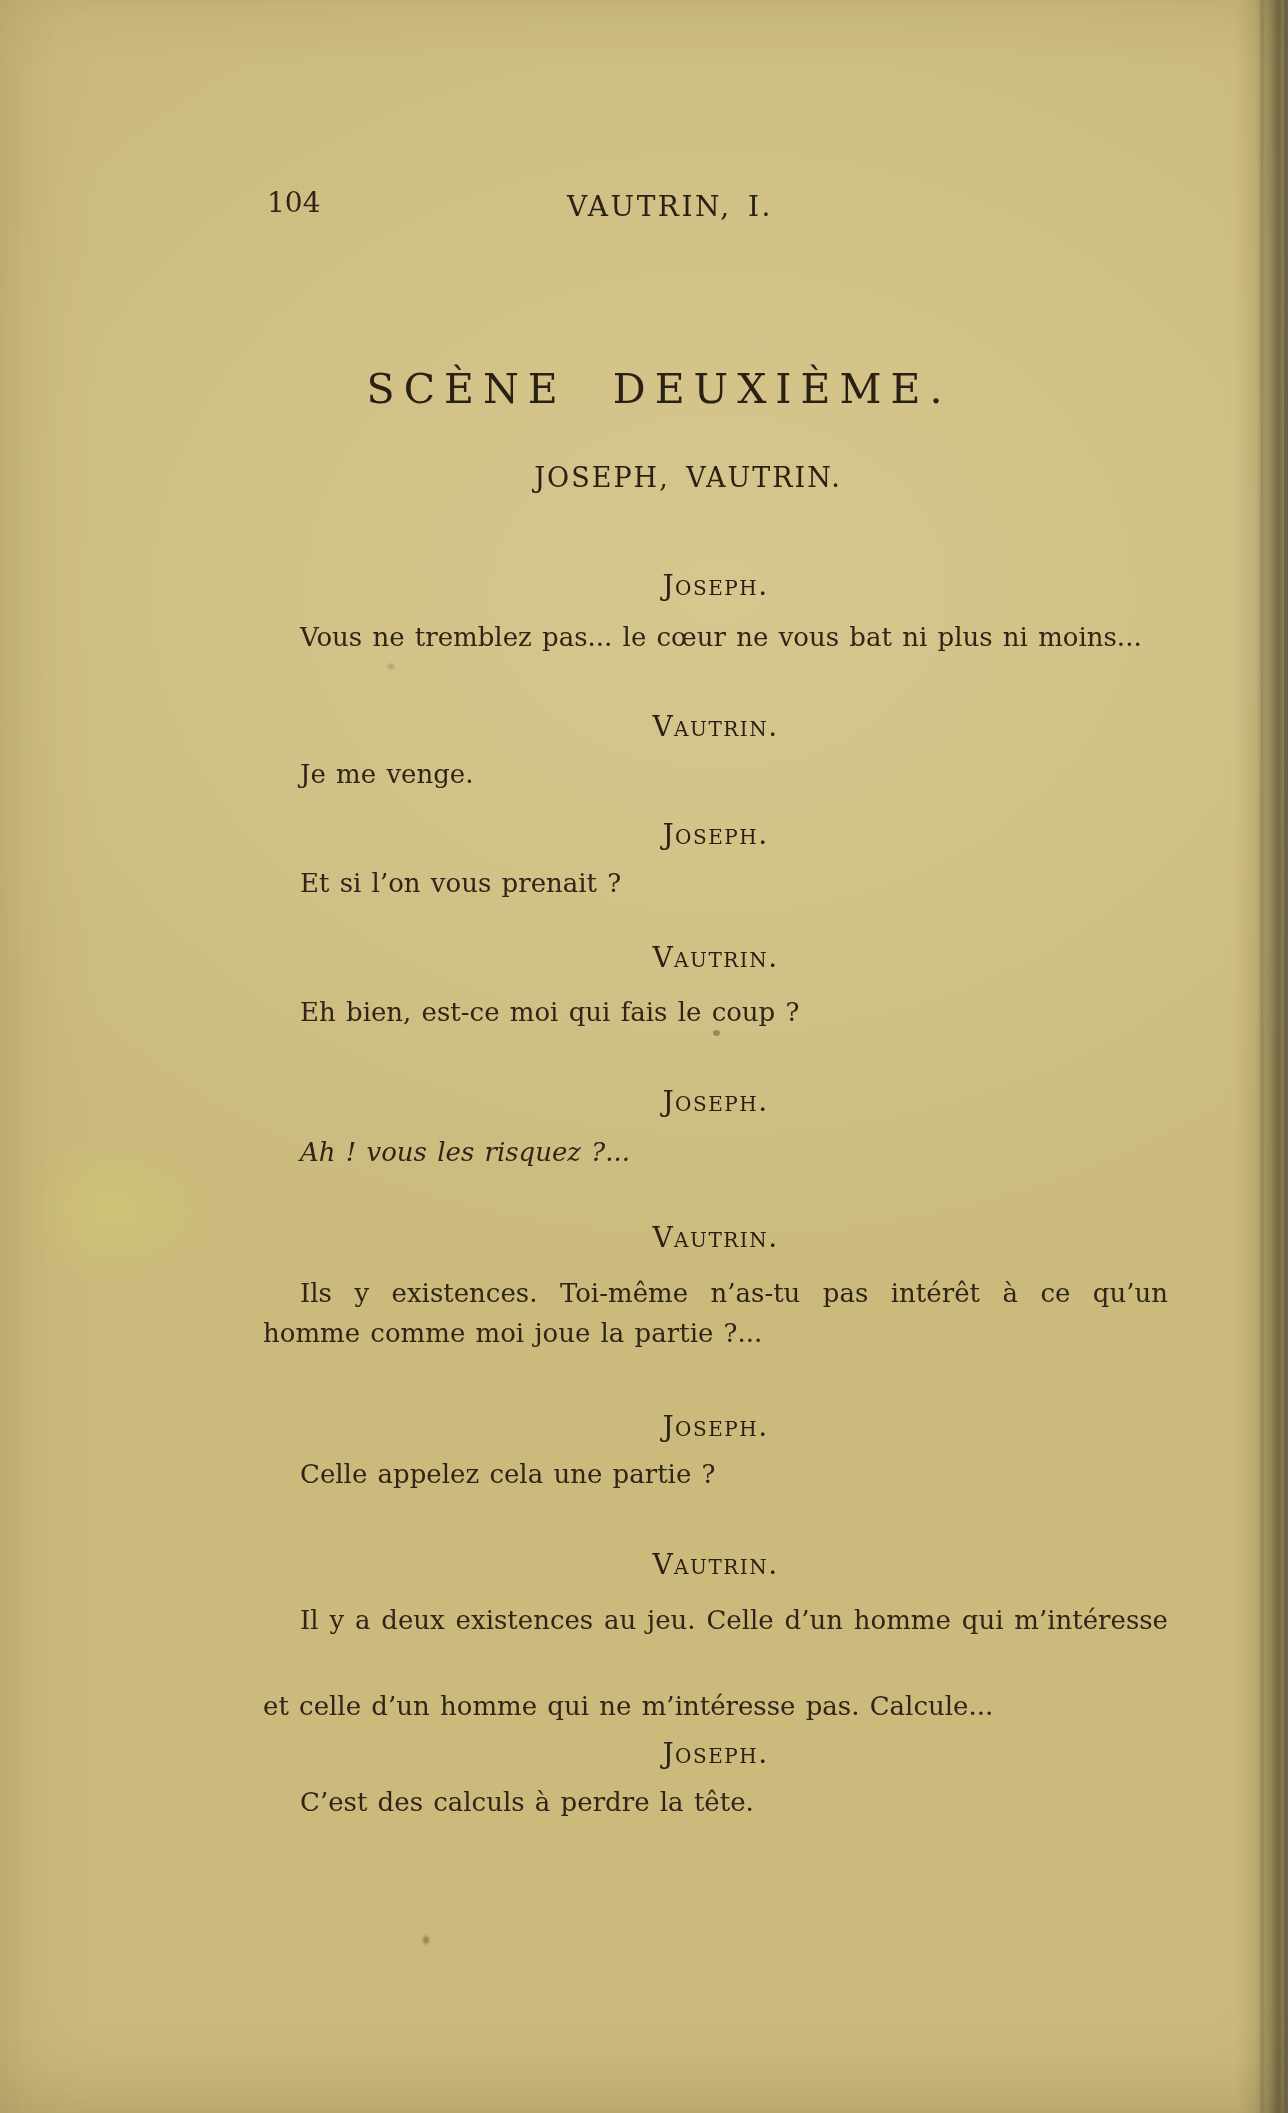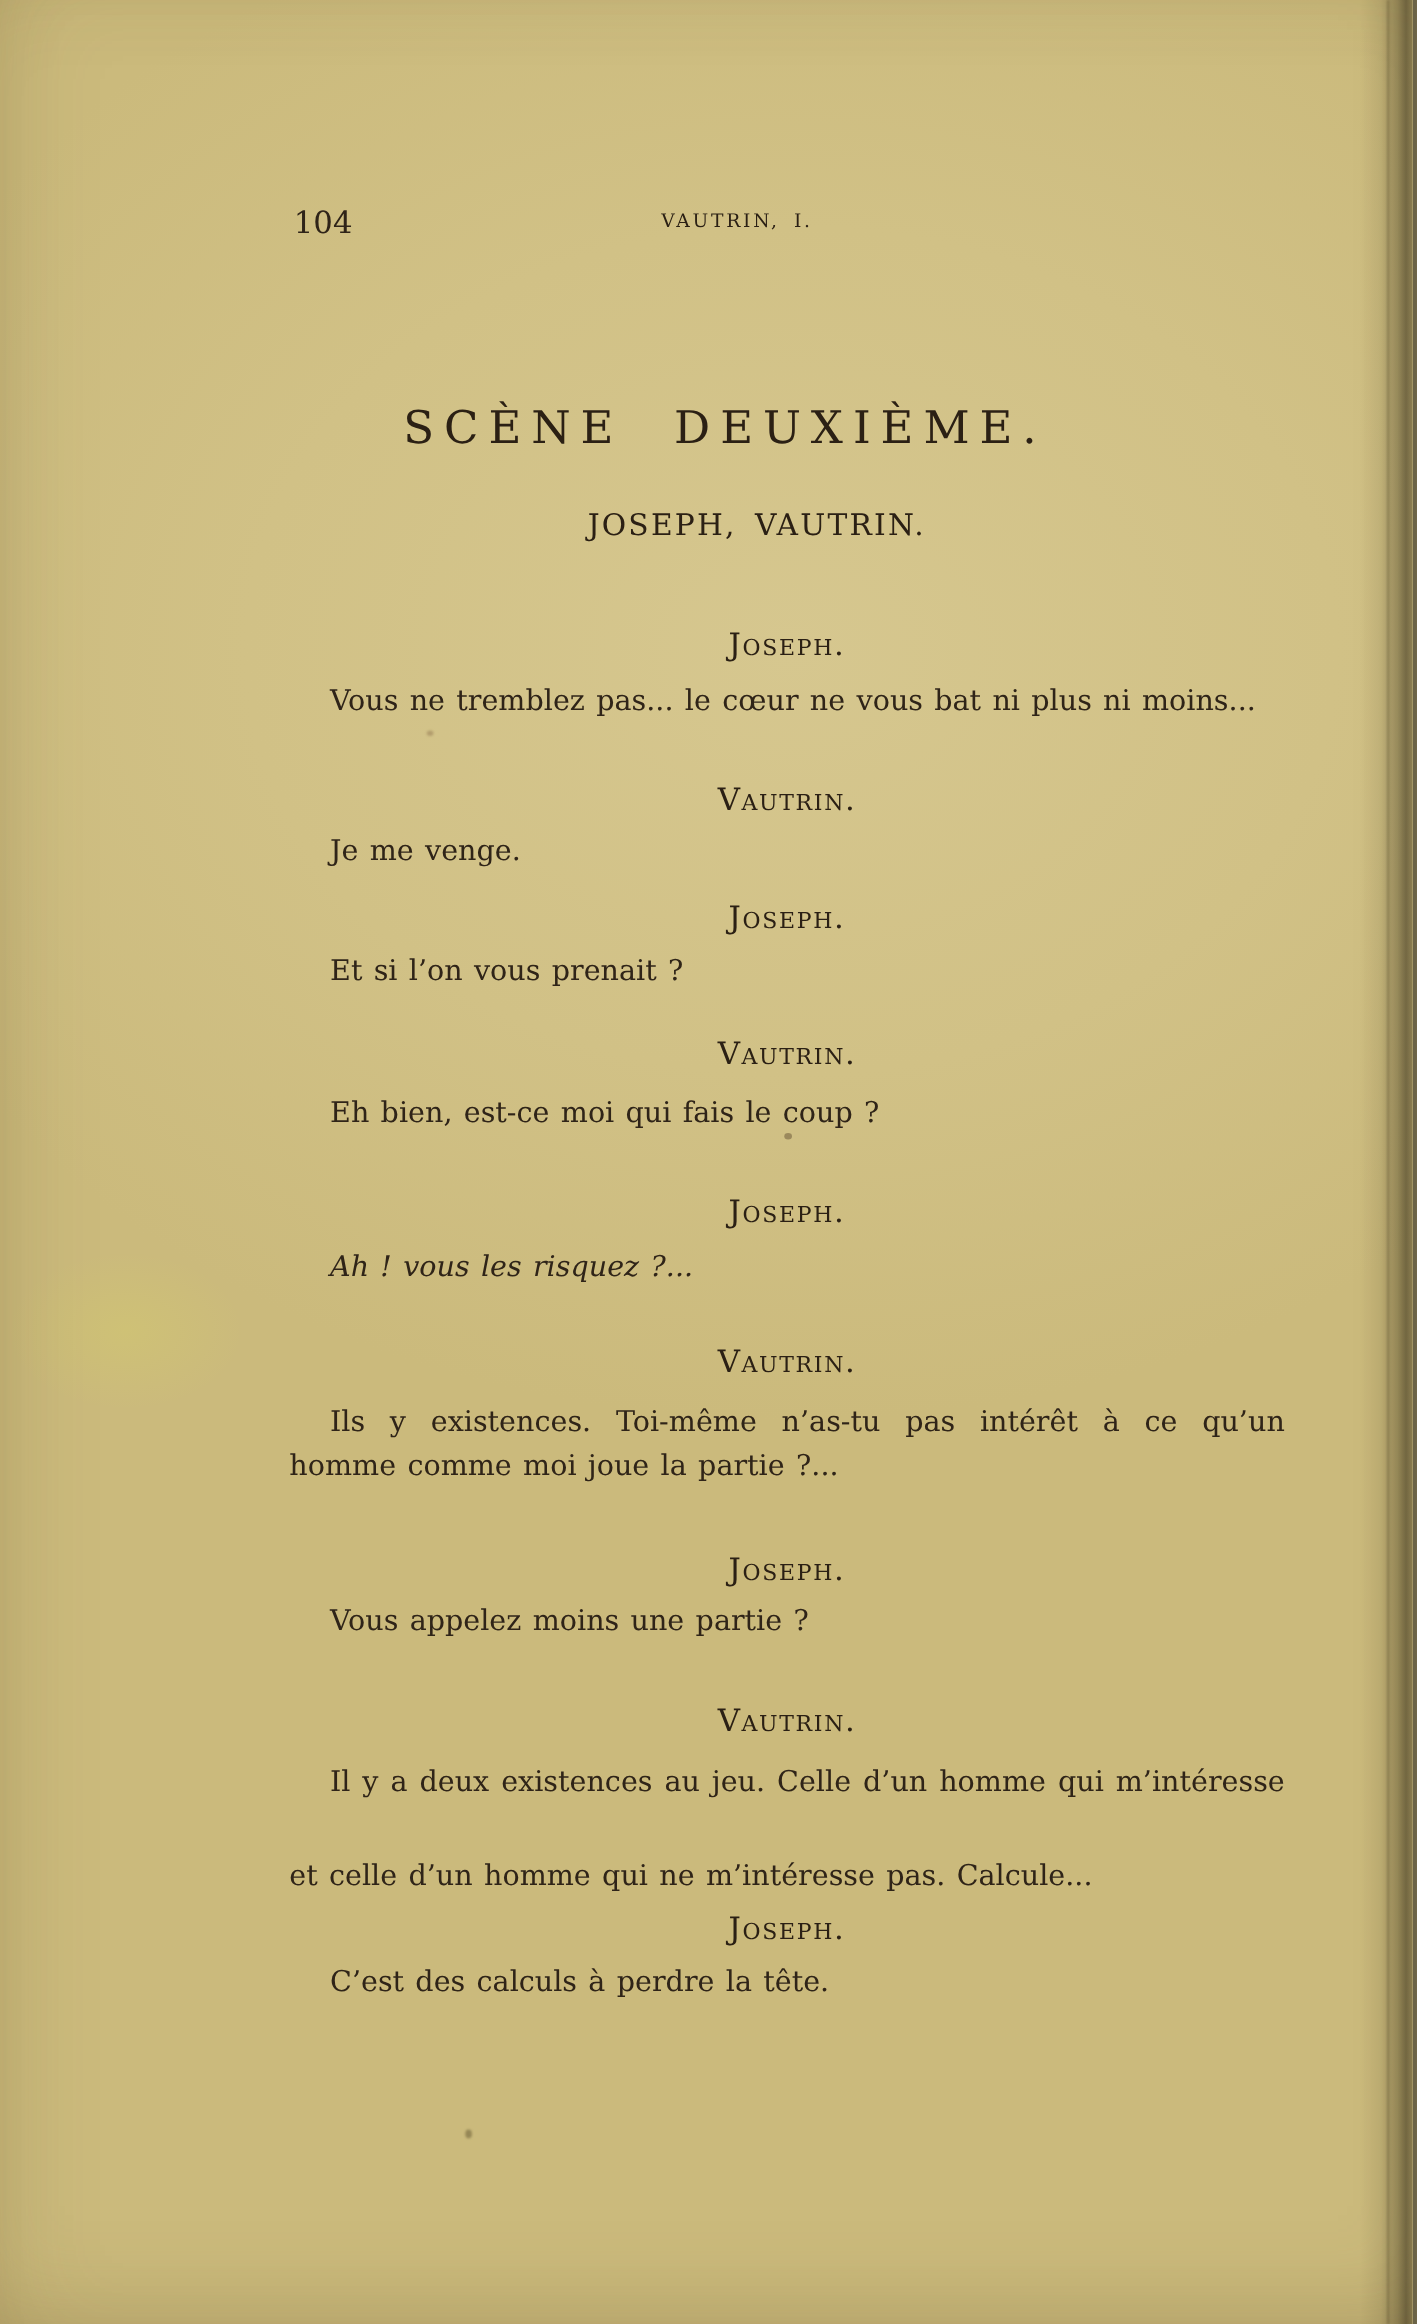--- a/index.html
+++ b/index.html
@@ -37,21 +37,21 @@
   }
   .speck{position:absolute;border-radius:50%;pointer-events:none;}
   .speck.s1{left:388px;top:664px;width:6px;height:5px;background:rgba(120,90,60,.35);filter:blur(1px);}
   .speck.s2{left:713px;top:1030px;width:7px;height:6px;background:rgba(90,70,45,.45);filter:blur(.5px);}
   .speck.s3{left:423px;top:1936px;width:6px;height:8px;background:rgba(105,92,55,.55);filter:blur(1px);}
 
   
   .page-number{position:absolute;left:267px;top:189px;font-size:28px;line-height:1;}
   .running-title{
     position:absolute;left:263px;top:193px;width:814px;text-align:center;
-    font-size:17px;line-height:1;letter-spacing:2.5px;word-spacing:5px;color:#2b2014;
+    font-size:28px;line-height:1;letter-spacing:2.5px;word-spacing:5px;color:#2b2014;
   }
 
   
   .scene-title{
     position:absolute;left:0;top:365px;width:1288px;text-align:center;
     font-size:41px;line-height:1.2;letter-spacing:9px;word-spacing:24px;color:#2b2014;padding-left:15px;
   }
   .characters{
     position:absolute;left:263px;top:462px;width:850px;text-align:center;
     font-size:27px;line-height:1.2;letter-spacing:2px;word-spacing:6px;color:#2b2014;
@@ -97,20 +97,20 @@
       <div class="speaker" style="top: 821px;">Joseph.</div>
       <div class="bodyline indent" style="top: 866px;">Et si l’on vous prenait ?</div>
       <div class="speaker" style="top: 944px;">Vautrin.</div>
       <div class="bodyline indent" style="top: 995px;">Eh bien, est-ce moi qui fais le coup ?</div>
       <div class="speaker" style="top: 1088px;">Joseph.</div>
       <div class="bodyline indent" style="top: 1135px; font-style: italic;">Ah ! vous les risquez ?...</div>
       <div class="speaker" style="top: 1224px;">Vautrin.</div>
       <div class="bodyline indent fill" style="top: 1276px;">Ils y existences. Toi-même n’as-tu pas intérêt à ce qu’un</div>
       <div class="bodyline" style="top: 1316px;">homme comme moi joue la partie ?...</div>
       <div class="speaker" style="top: 1413px;">Joseph.</div>
-      <div class="bodyline indent" style="top: 1457px;">Vous appelez moins une partie ?</div>
+      <div class="bodyline indent" style="top: 1457px;">Celle appelez cela une partie ?</div>
       <div class="speaker" style="top: 1551px;">Vautrin.</div>
       <div class="bodyline indent fill" style="top: 1603px;">Il y a deux existences au jeu. Celle d’un homme qui m’intéresse</div>
       <div class="bodyline" style="top: 1643px; margin-top: 46px;">et celle d’un homme qui ne m’intéresse pas. Calcule...</div>
       <div class="speaker" style="top: 1740px;">Joseph.</div>
       <div class="bodyline indent" style="top: 1785px;">C’est des calculs à perdre la tête.</div>
     </div>
 </div>
 
 </body></html>

